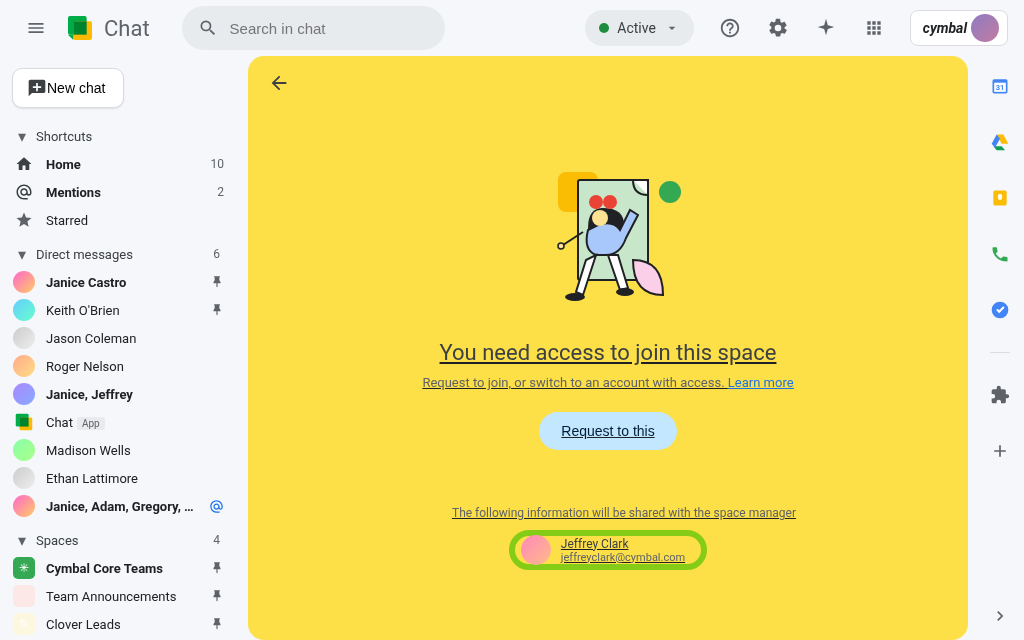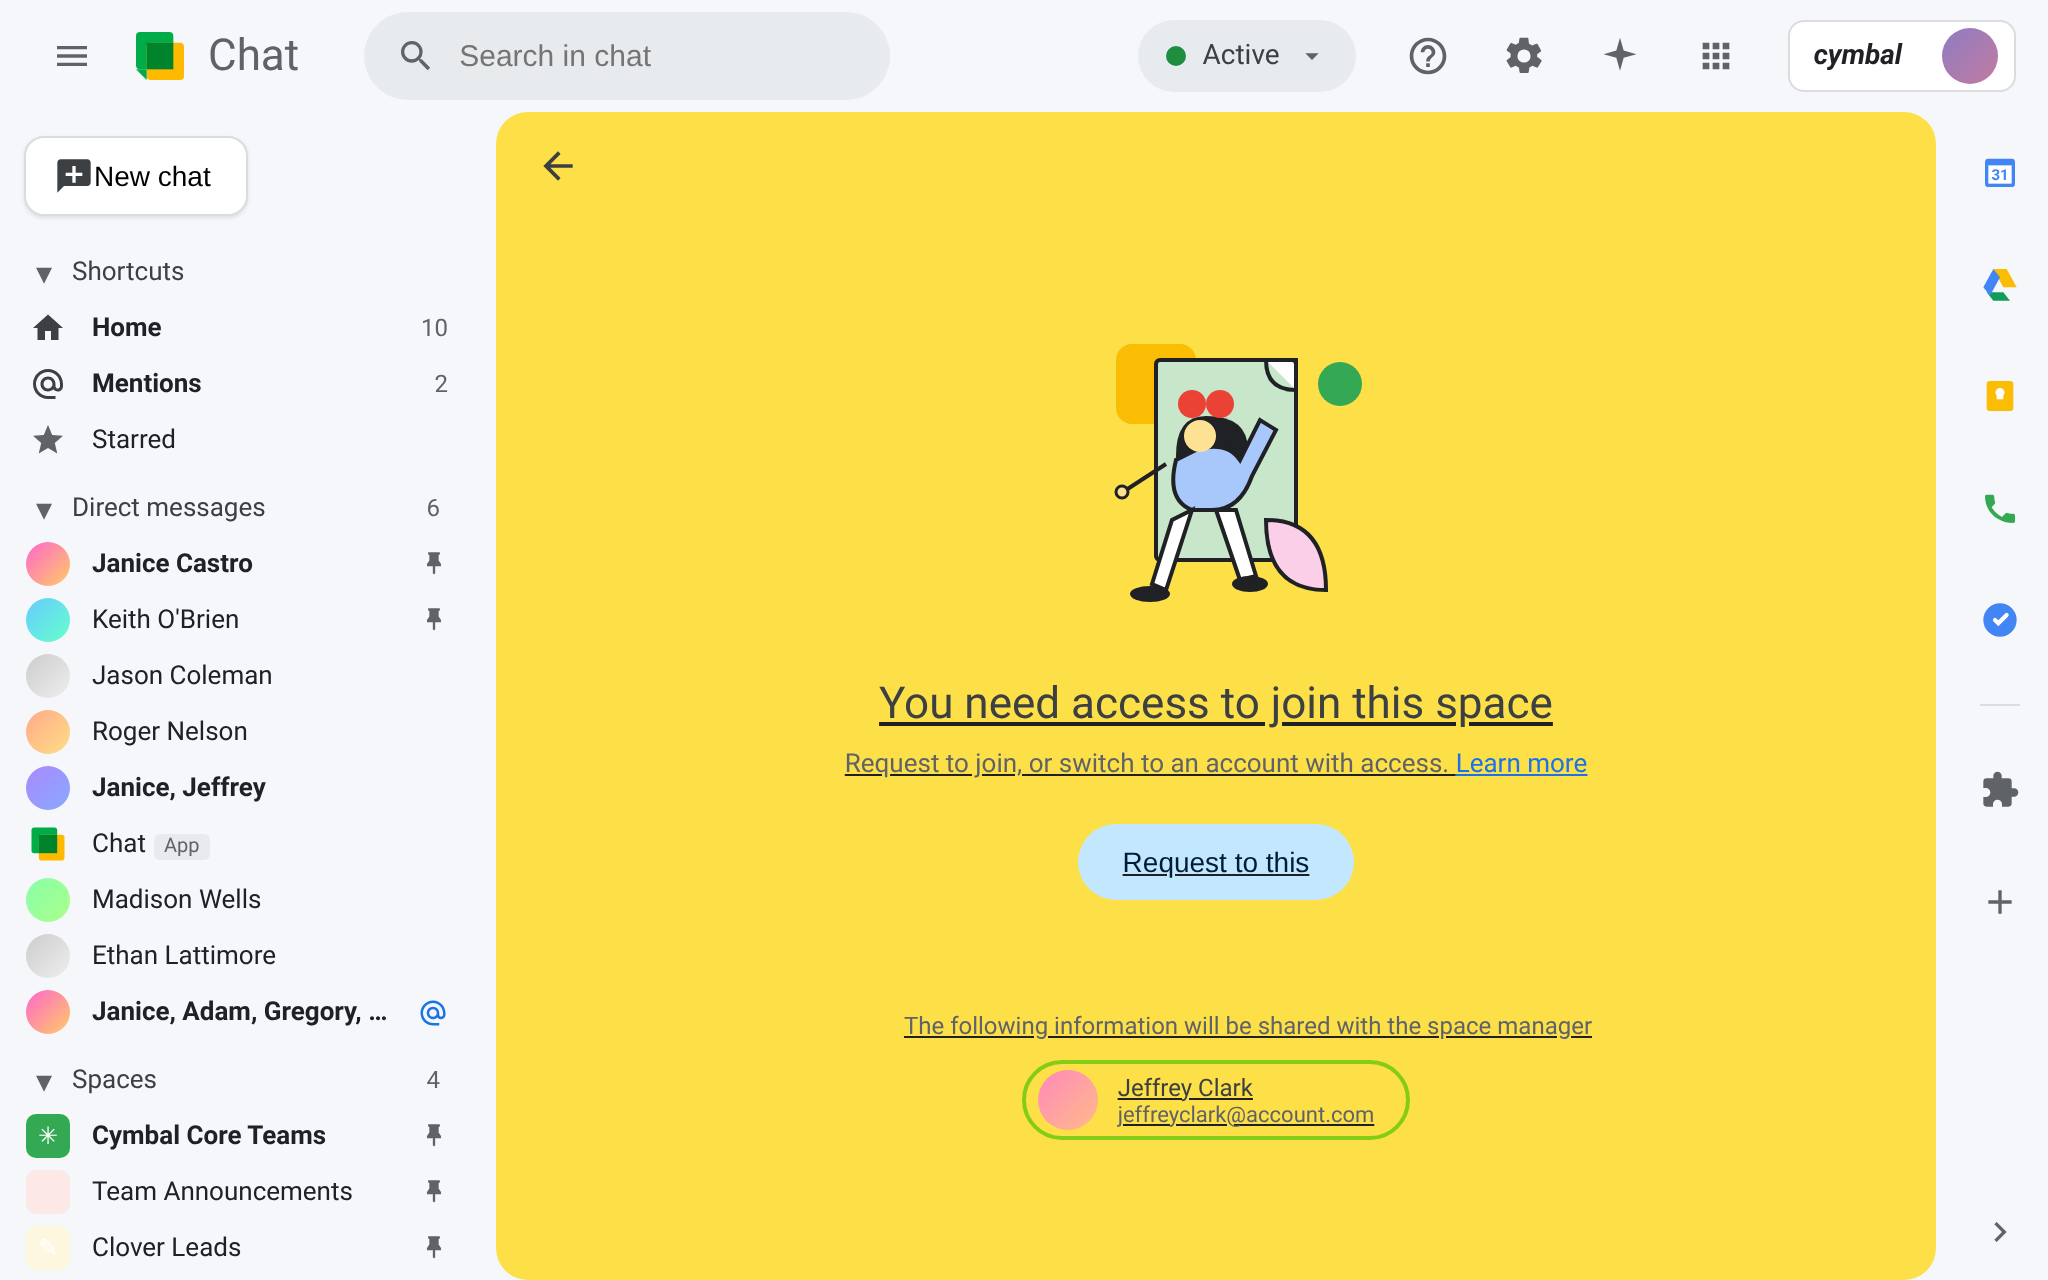--- a/index.html
+++ b/index.html
@@ -7,21 +7,21 @@
 .header { height: 56px; display: flex; align-items: center; padding: 0 16px; gap: 8px; }
 .menu-btn { width: 40px; height: 40px; display: flex; align-items: center; justify-content: center; border-radius: 50%; cursor: pointer; }
 .logo { display: flex; align-items: center; gap: 8px; margin-right: 24px; cursor: pointer; }
 .logo-text { font-size: 22px; color: #5f6368; }
 .search-bar { flex: 1; max-width: 400px; height: 44px; background: #e8ebee; border-radius: 22px; display: flex; align-items: center; padding: 0 16px; gap: 12px; margin-right: 16px; }
 .search-bar input { flex: 1; border: none; background: transparent; outline: none; font-size: 15px; color: #0c4a6e; }
 .status-pill { height: 36px; background: #e8ebee; border-radius: 18px; display: flex; align-items: center; padding: 0 14px; gap: 8px; cursor: pointer; margin-right: 8px; }
 .status-dot { width: 10px; height: 10px; background: #1e8e3e; border-radius: 50%; }
 .status-text { font-size: 14px; color: #3c4043; }
 .hdr-icon { width: 40px; height: 40px; display: flex; align-items: center; justify-content: center; border-radius: 50%; cursor: pointer; color: #5f6368; }
-.org-pill { height: 36px; border: 1px solid #dadce0; border-radius: 8px; display: flex; align-items: center; padding: 0 8px 0 12px; gap: 20px; cursor: pointer; background: #fff; margin-left: 8px; }
+.org-pill { height: 36px; border: 1px solid #dadce0; border-radius: 8px; display: flex; align-items: center; padding: 0 8px 0 12px; gap: 4px; cursor: pointer; background: #fff; margin-left: 8px; }
 .org-name { font-size: 14px; font-weight: 700; font-style: italic; }
 .avatar { width: 28px; height: 28px; border-radius: 50%; background: linear-gradient(135deg,#8e7cc3,#c27ba0); }
 .body { display: flex; height: 584px; }
 .sidebar { width: 240px; padding: 8px 8px 0 8px; overflow: hidden; position: relative; }
 .new-chat { height: 40px; background: #fff; border: 1px solid #dadce0; border-radius: 10px; display: inline-flex; align-items: center; padding: 0 18px 0 14px; font-size: 14px; font-weight: 500; cursor: pointer; box-shadow: 0 1px 2px rgba(0,0,0,0.1); margin: 4px 0 14px 4px; }
 .section-header { height: 28px; display: flex; align-items: center; padding: 0 8px; gap: 8px; cursor: pointer; }
 .section-caret { width: 12px; display: flex; align-items: center; justify-content: center; color: #5f6368; }
 .section-title { font-size: 13px; color: #3c4043; flex: 1; }
 .section-count { font-size: 12px; color: #5f6368; padding-right: 4px; }
 .nav-item { height: 28px; display: flex; align-items: center; padding: 0 8px 0 4px; gap: 10px; border-radius: 14px; cursor: pointer; }
@@ -40,21 +40,21 @@
 .app-badge { font-size: 10px; background: #e8eaed; color: #5f6368; padding: 1px 5px; border-radius: 3px; margin-left: 4px; }
 .main-wrap { flex: 1; display: flex; }
 .main { flex: 1; margin: 0 8px 0 8px; background: #fde047; border-radius: 16px; position: relative; display: flex; flex-direction: column; align-items: center; padding-top: 14px; text-decoration: underline; }
 .back-arrow { position: absolute; left: 20px; top: 16px; cursor: pointer; color: #3c4043; }
 .illus-box { width: 160px; height: 160px; margin-top: 90px; position: relative; }
 .headline { font-size: 22px; color: #3c4043; margin-top: 20px; }
 .subline { font-size: 13px; color: #5f6368; margin-top: 10px; }
 .subline a { color: #1a73e8; text-decoration: underline; }
 .req-btn { margin-top: 22px; height: 38px; padding: 0 22px; border-radius: 19px; background: #c2e7ff; color: #001d35; border: none; font-size: 14px; font-weight: 500; cursor: pointer; }
 .share-note { font-size: 12px; color: #5f6368; margin-top: 56px; margin-left: 32px; }
-.user-chip { margin-top: 10px; border: 2px solid #84cc16; border-radius: 20px; height: 40px; display: flex; align-items: center; padding: 0 16px 0 6px; gap: 10px; }
+.user-chip { margin-top: 10px; border: 6px solid #84cc16; border-radius: 20px; height: 40px; display: flex; align-items: center; padding: 0 16px 0 6px; gap: 10px; }
 .chip-avatar { width: 30px; height: 30px; border-radius: 50%; background: linear-gradient(135deg,#f8b,#fb8); }
 .chip-name { font-size: 12px; color: #3c4043; }
 .chip-email { font-size: 11px; color: #5f6368; }
 .right-rail { width: 48px; display: flex; flex-direction: column; align-items: center; padding-top: 12px; gap: 20px; }
 .rail-icon { width: 36px; height: 36px; display: flex; align-items: center; justify-content: center; border-radius: 50%; cursor: pointer; }
 .rail-divider { width: 20px; height: 1px; background: #dadce0; margin: 4px 0; }
 .rail-footer { position: absolute; right: 10px; bottom: 10px; width: 28px; height: 28px; display: flex; align-items: center; justify-content: center; cursor: pointer; color: #5f6368; }
 svg { display: block; }
 </style>
 </head>
@@ -324,21 +324,21 @@
       <div class="headline">You need access to join this space</div>
       <div class="subline">
         <span>Request to join, or switch to an account with access. </span><a href="#">Learn more</a>
       </div>
       <button class="req-btn">Request to this</button>
       <div class="share-note">The following information will be shared with the space manager</div>
       <div class="user-chip">
         <span class="chip-avatar"></span>
         <div>
           <div class="chip-name">Jeffrey Clark</div>
-          <div class="chip-email">jeffreyclark@account.com</div>
+          <div class="chip-email">jeffreyclark@cymbal.com</div>
         </div>
       </div>
     </div>
 
     <div class="right-rail">
       <div class="rail-icon">
         <svg width="20" height="20" viewBox="0 0 24 24">
             <rect x="3" y="4" width="18" height="17" rx="2" fill="#4285f4"></rect>
             <rect x="5" y="8" width="14" height="11" fill="#fff"></rect>
             <text x="12" y="17" font-size="9" text-anchor="middle" fill="#4285f4" font-weight="bold">31</text>

